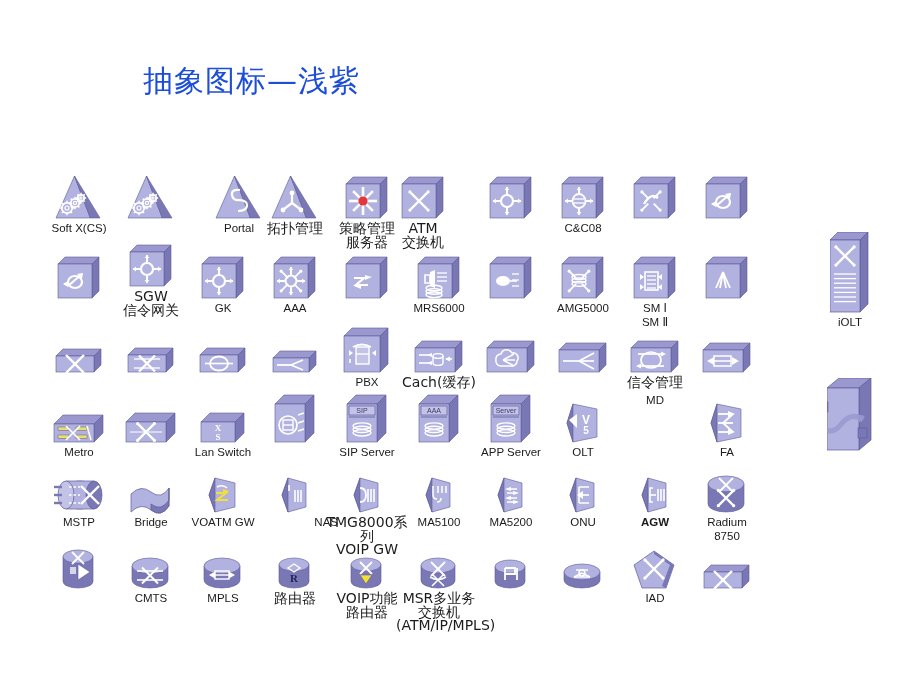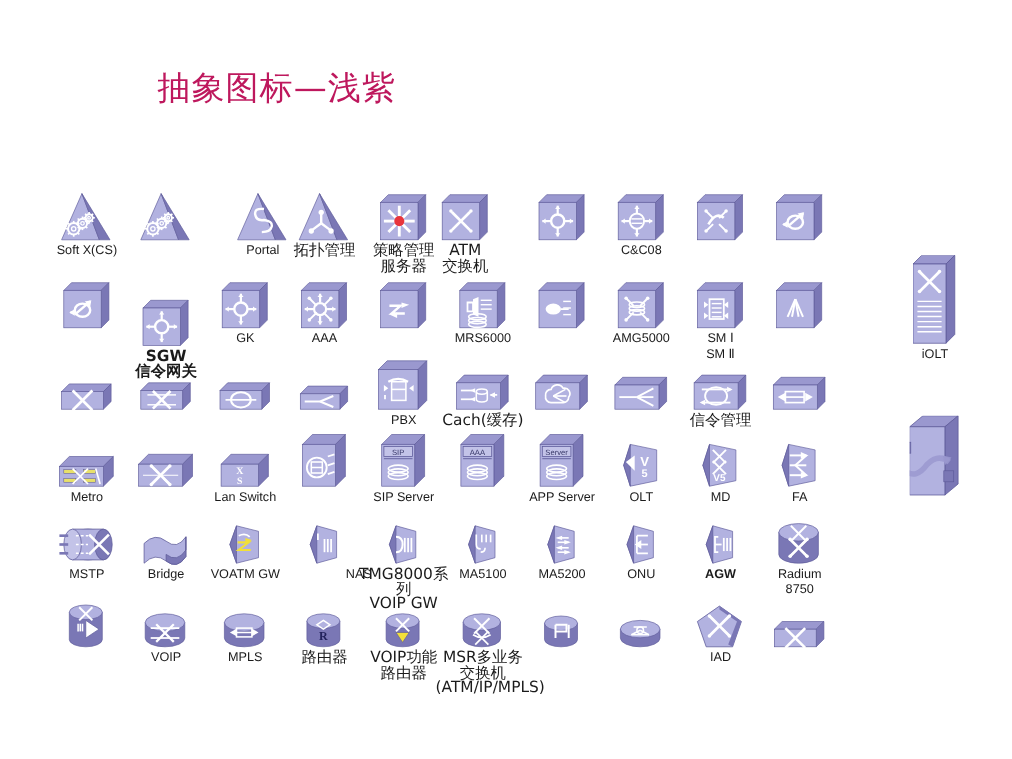--- a/index.html
+++ b/index.html
@@ -19,21 +19,21 @@
     left: 0; top: 0;
     width: 920px; height: 690px;
     background: #ffffff;
   }
   #slide-title {
     position: absolute;
     left: 143px;
     top: 63px;
     font-size: 30px;
     line-height: 36px;
-    color: #be185d;
+    color: #1d4ed8;
     font-family: "DejaVu Sans", "Liberation Sans", sans-serif;
     letter-spacing: 1px;
     white-space: nowrap;
   }
   .cell {
     position: absolute;
     width: 86px;
     text-align: center;
   }
   .icon-wrap {
@@ -319,21 +319,21 @@
               <ellipse cx="17" cy="18" rx="7" ry="6" fill="none" stroke="#ffffff" stroke-width="2.2"></ellipse>
               <line x1="10" y1="22" x2="24" y2="10" stroke="#ffffff" stroke-width="2.2"></line>
               <polygon points="25,9 19,10 24,15" fill="#ffffff"></polygon>
               <line x1="6" y1="20" x2="11" y2="20" stroke="#ffffff" stroke-width="2"></line>
               <polygon points="5,20 10,17 10,23" fill="#ffffff"></polygon>
             </g>
           </svg>
         </div>
         <div class="cell-label"></div>
       </div>
-      <div class="cell" style="left: 108px; top: 264px; font-weight: bold;">
+      <div class="cell" style="left: 108px; top: 236px;">
         <div class="icon-wrap">
           <svg width="43" height="43" viewBox="0 0 43 43">
             <polygon points="0,7 7,0 41,0 34,7" fill="#9a98cf" stroke="#5e5b9a" stroke-width="0.6"></polygon>
             <polygon points="34,7 41,0 41,34 34,41" fill="#7a77b5" stroke="#5e5b9a" stroke-width="0.6"></polygon>
             <rect x="0" y="7" width="34" height="34" fill="#b2b2e0" stroke="#5e5b9a" stroke-width="0.6"></rect>
             <g transform="translate(0,7)">
               <line x1="17" y1="10.7" x2="17" y2="3" stroke="#ffffff" stroke-width="2"></line>
               <polygon points="17,3 19.4,6 14.6,6" fill="#ffffff"></polygon>
               <line x1="17" y1="23.3" x2="17" y2="31" stroke="#ffffff" stroke-width="2"></line>
               <polygon points="17,31 14.6,28 19.4,28" fill="#ffffff"></polygon>
@@ -817,31 +817,20 @@
             <path d="M6,0 L30,5 L30,33 L6,38 L0,19 Z" fill="#b2b2e0" stroke="#5e5b9a" stroke-width="0.6"></path>
             <path d="M6,0 L0,19 L6,38 Z" fill="#7a77b5" stroke="#5e5b9a" stroke-width="0.6"></path>
             <polygon points="2,16 10,10 10,24" fill="#ffffff"></polygon>
             <text x="19" y="20" font-family="Liberation Sans, sans-serif" font-size="12" font-weight="bold" fill="#ffffff" text-anchor="middle">V</text>
             <text x="19" y="30" font-family="Liberation Sans, sans-serif" font-size="10" font-weight="bold" fill="#ffffff" text-anchor="middle">5</text>
           </svg>
         </div>
         <div class="cell-label">OLT</div>
       </div>
       <div class="cell" style="left: 612px; top: 392px;">
-        <div class="icon-wrap">
-          <svg width="32" height="40" viewBox="0 0 32 40">
-            <path d="M6,0 L30,5 L30,33 L6,38 L0,19 Z" fill="#b2b2e0" stroke="#5e5b9a" stroke-width="0.6"></path>
-            <path d="M6,0 L0,19 L6,38 Z" fill="#7a77b5" stroke="#5e5b9a" stroke-width="0.6"></path>
-            <path d="M9,5 Q15,11 21,17" stroke="#ffffff" stroke-width="1.8" fill="none"></path>
-            <path d="M21,5 Q15,11 9,17" stroke="#ffffff" stroke-width="1.8" fill="none"></path>
-            <path d="M9,15 Q15,21 21,27" stroke="#ffffff" stroke-width="1.8" fill="none"></path>
-            <path d="M21,15 Q15,21 9,27" stroke="#ffffff" stroke-width="1.8" fill="none"></path>
-            <text x="15" y="33" font-family="Liberation Sans, sans-serif" font-size="9" font-weight="bold" fill="#ffffff" text-anchor="middle">V5</text>
-          </svg>
-        </div>
         <div class="cell-label">MD</div>
       </div>
       <div class="cell" style="left: 684px; top: 392px;">
         <div class="icon-wrap">
           <svg width="32" height="40" viewBox="0 0 32 40">
             <path d="M6,0 L30,5 L30,33 L6,38 L0,19 Z" fill="#b2b2e0" stroke="#5e5b9a" stroke-width="0.6"></path>
             <path d="M6,0 L0,19 L6,38 Z" fill="#7a77b5" stroke="#5e5b9a" stroke-width="0.6"></path>
             <g stroke="#ffffff" stroke-width="1.8" fill="none">
               <path d="M7,10 L22,10"></path>
               <path d="M7,19 L22,19"></path>
@@ -1044,21 +1033,21 @@
             <g transform="translate(0,0)">
               <g stroke="#ffffff" stroke-width="1.6">
                 <line x1="5" y1="13" x2="31" y2="13"></line>
                 <line x1="5" y1="22" x2="31" y2="22"></line>
               </g>
               <path d="M10,9.5 Q18,17.5 26,25.5" stroke="#ffffff" stroke-width="2" fill="none"></path>
               <path d="M26,9.5 Q18,17.5 10,25.5" stroke="#ffffff" stroke-width="2" fill="none"></path>
             </g>
           </svg>
         </div>
-        <div class="cell-label">VOIP</div>
+        <div class="cell-label">CMTS</div>
       </div>
       <div class="cell" style="left: 180px; top: 538px;">
         <div class="icon-wrap">
           <svg width="38" height="32" viewBox="0 0 38 32">
             <path d="M0,7.92 L0,22.08 A18,7.92 0 0 0 36,22.08 L36,7.92 Z" fill="#7a77b5" stroke="#5e5b9a" stroke-width="0.6"></path>
             <ellipse cx="18" cy="7.92" rx="18" ry="7.92" fill="#b2b2e0" stroke="#5e5b9a" stroke-width="0.6"></ellipse>
             <g transform="translate(0,0)">
               <rect x="11" y="13" width="14" height="8" fill="none" stroke="#ffffff" stroke-width="1.4"></rect>
               <line x1="11" y1="17" x2="25" y2="17" stroke="#ffffff" stroke-width="1.4"></line>
               <polygon points="5,17 11,13.5 11,20.5" fill="#ffffff"></polygon>

